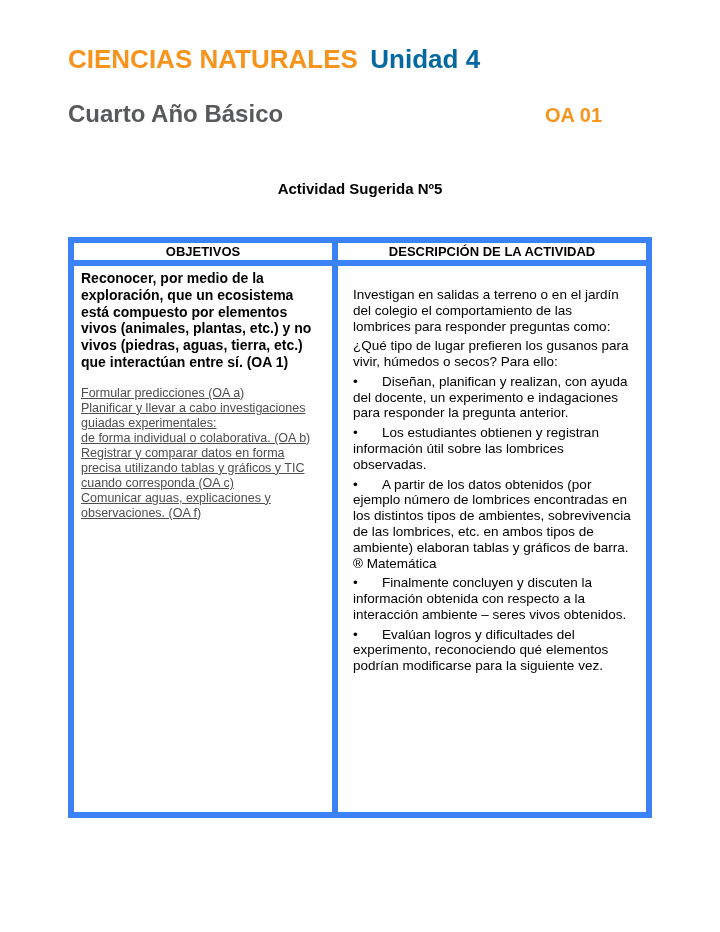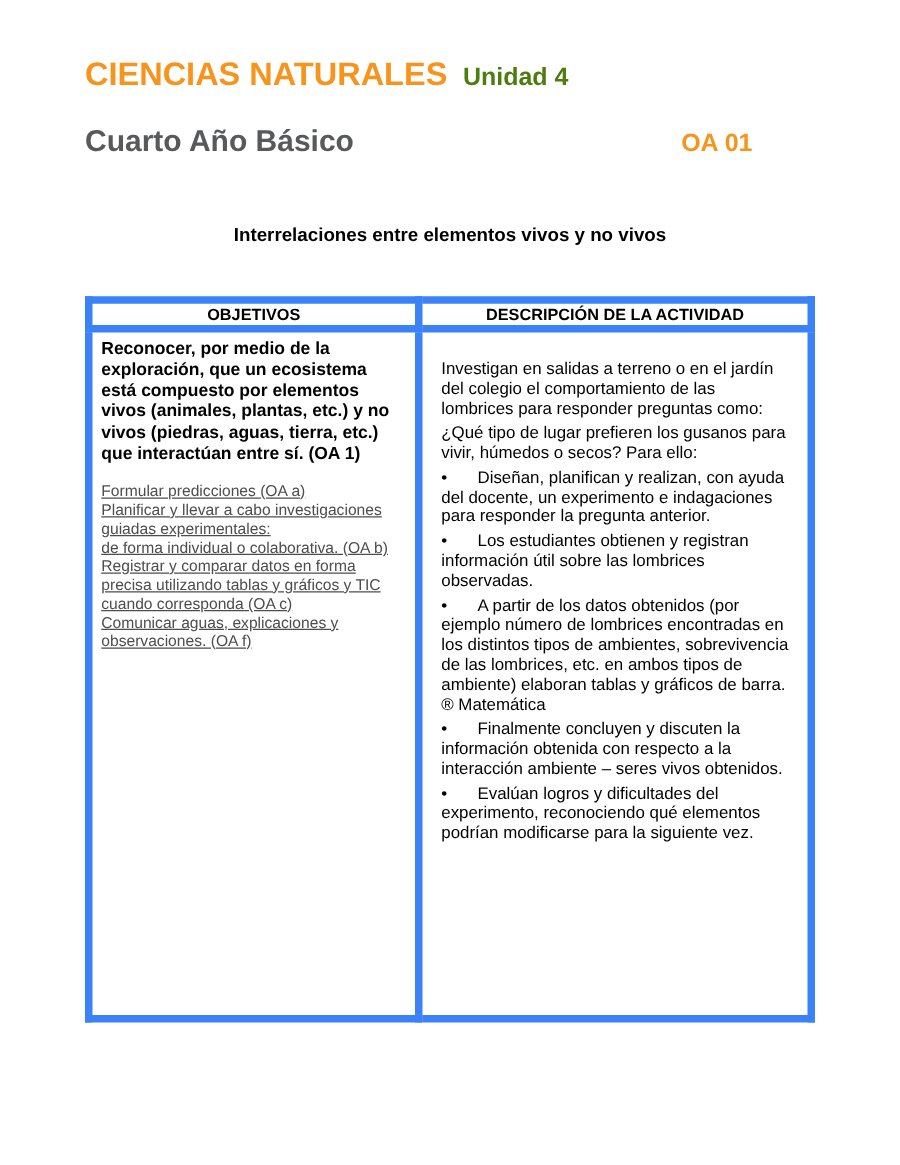--- a/index.html
+++ b/index.html
@@ -10,21 +10,21 @@
     color: #000;
   }
   .page {
     width: 720px; height: 932px;
     padding: 44px 68px 0 68px;
     box-sizing: border-box;
     overflow: hidden;
   }
   .title-line { white-space: nowrap; }
   .main-title { color: #F7941D; font-weight: 700; font-size: 26px; }
-  .unit-label { color: #4d7c0f; font-weight: 700; font-size: 20px; margin-left: 8px; }
+  .unit-label { color: #0369a1; font-weight: 700; font-size: 26px; margin-left: 8px; }
   .grade-row {
     display: flex; justify-content: space-between; align-items: baseline;
     margin-top: 25px; padding-right: 50px; gap: 16px;
   }
   .grade-label { color: #58595B; font-weight: 700; font-size: 24px; }
   .oa-code { color: #F7941D; font-weight: 700; font-size: 20px; }
   .activity-header { text-align: center; margin-top: 52px; }
   .activity-title { font-size: 15px; font-weight: 700; margin: 0; }
   .activity-subtitle { font-size: 15px; font-weight: 700; margin: 24px 0 0 0; }
   .content-table {
@@ -54,21 +54,21 @@
       <span class="main-title">CIENCIAS NATURALES</span>
       <span class="unit-label">Unidad 4</span>
     </div>
     <div class="grade-row">
       <span class="grade-label">Cuarto Año Básico</span>
       <span class="oa-code">OA 01</span>
     </div>
   </div>
 
   <div class="activity-header">
-    <p class="activity-subtitle">Interrelaciones entre elementos vivos y no vivos</p>
+    <p class="activity-title">Actividad Sugerida Nº5</p>
   </div>
 
   <table class="content-table">
     <thead>
       <tr>
         <th class="col-obj">OBJETIVOS</th>
         <th class="col-desc">DESCRIPCIÓN DE LA ACTIVIDAD</th>
       </tr>
     </thead>
     <tbody>

